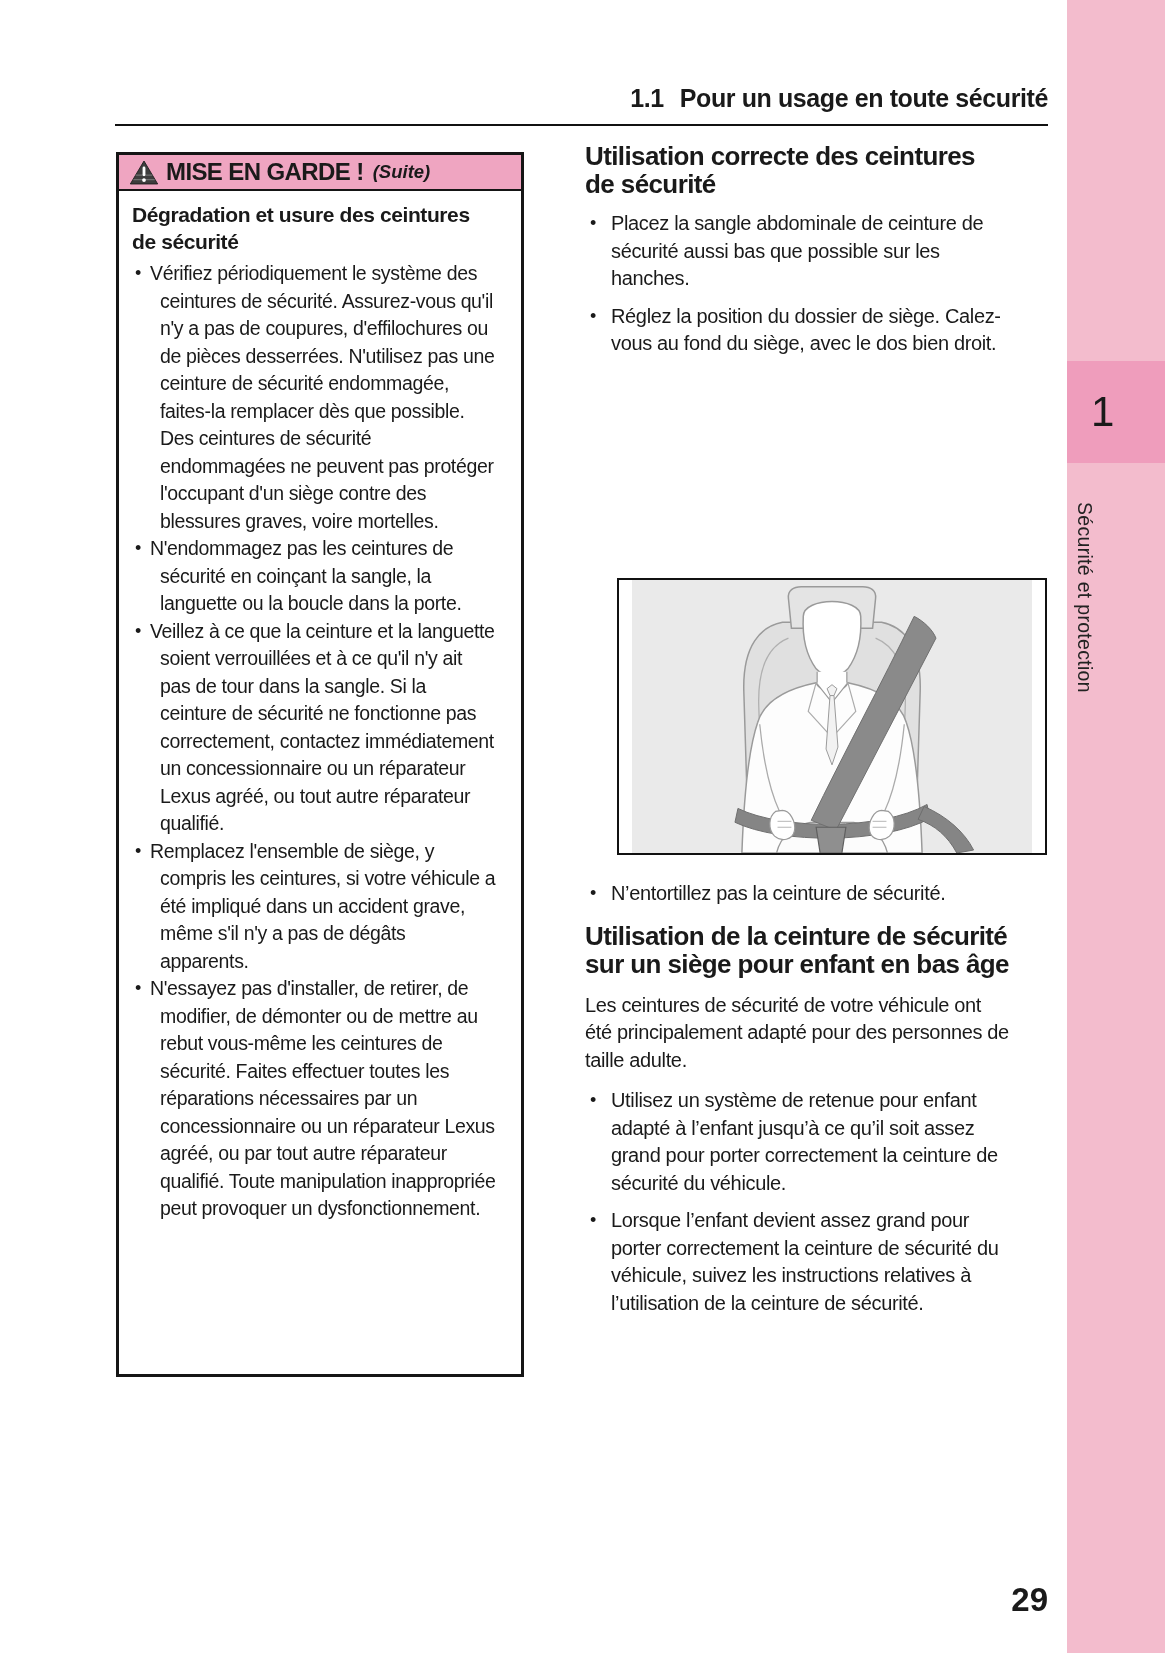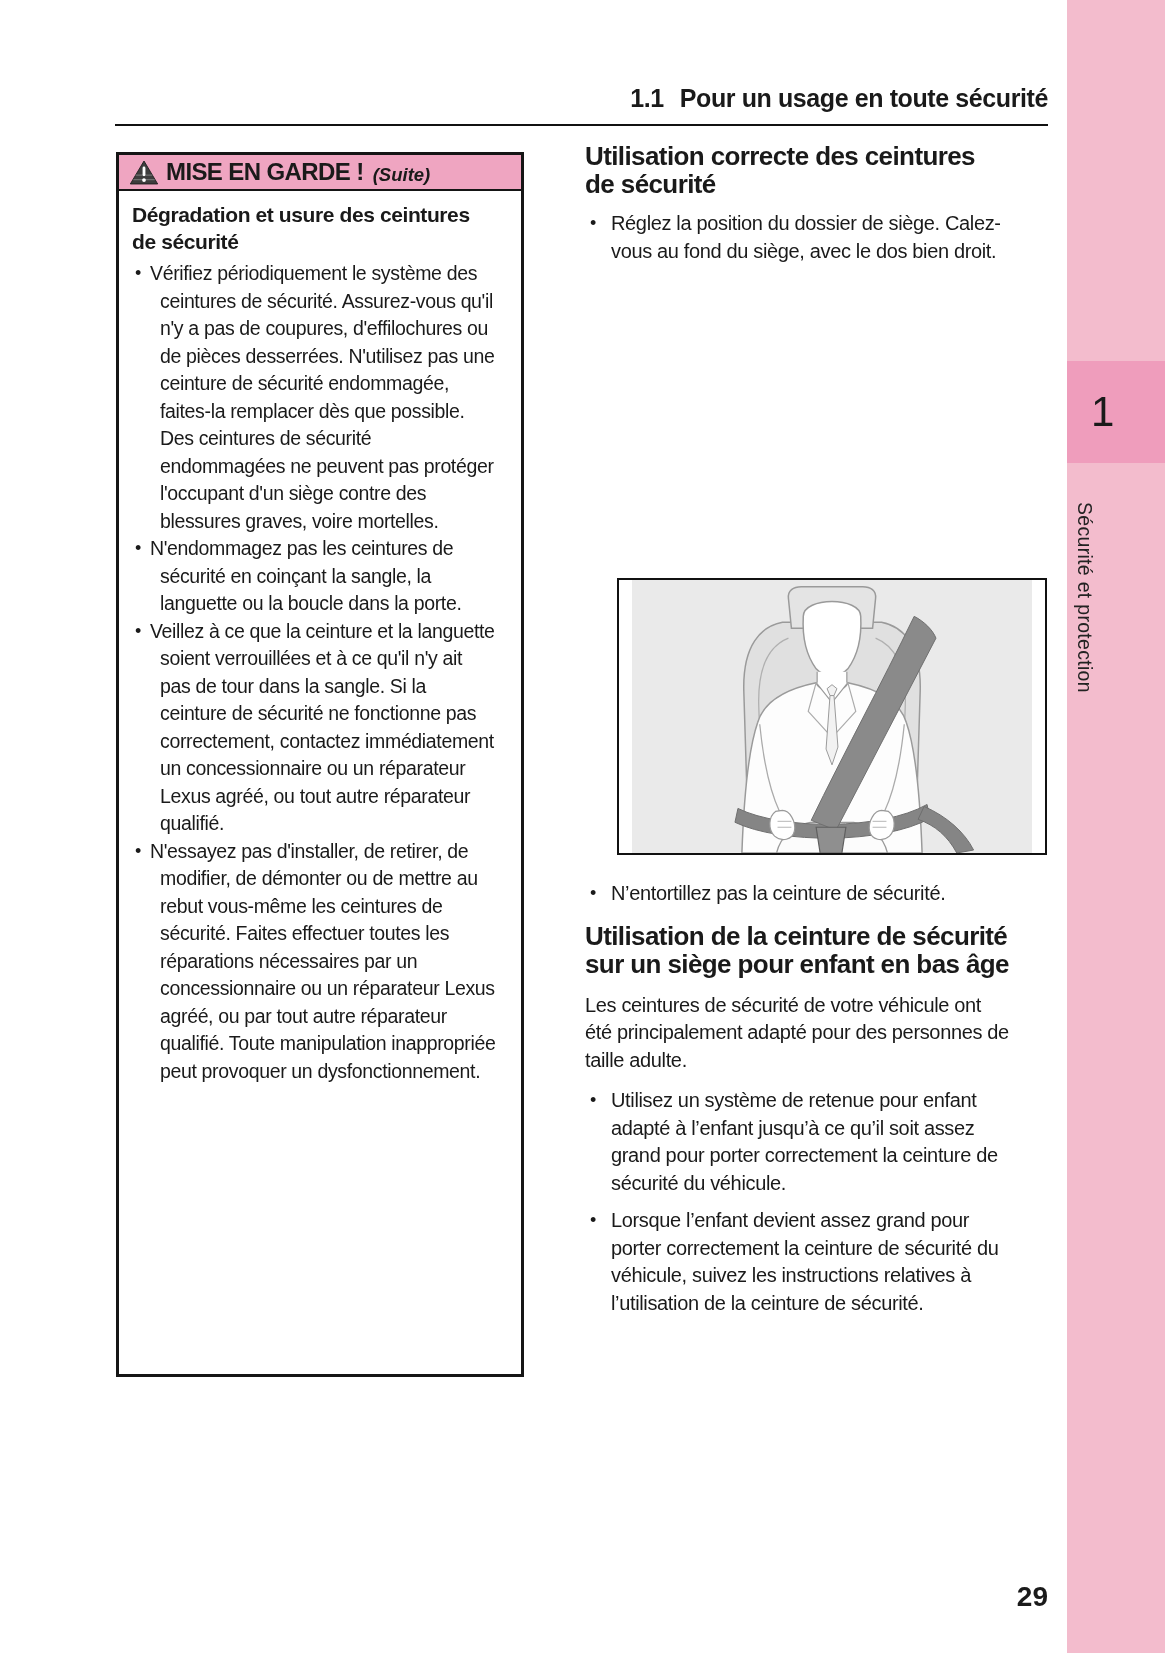--- a/index.html
+++ b/index.html
@@ -18,21 +18,21 @@
   .header-rule {
     position:absolute; left:115px; top:124px; width:933px; height:2px;
     background:#111;
   }
   
   .warnbox {
     position:absolute; left:116px; top:152px; width:408px; min-height:1225px;
     box-sizing:border-box; border:3px solid #151515; background:#fff;
   }
   .warnbox-header {
-    display:flex; align-items:flex-end; background:var(--warning_header,#efa5c1);
+    display:flex; align-items:center; background:var(--warning_header,#efa5c1);
     border-bottom:2px solid #151515; padding:3px 10px; height:36px; box-sizing:border-box;
   }
   .warn-icon { width:30px; height:27px; margin-right:7px; flex:0 0 auto; }
   .warnbox-title { font-size:24px; font-weight:800; letter-spacing:-0.6px; }
   .warnbox-suite { font-size:18.5px; font-weight:700; font-style:italic; margin-left:9px; }
   .warnbox-body { padding:8px 24px 20px 13px; }
   .warnbox-body h3 {
     margin:2px 0 5px 0; font-size:21px; line-height:27px; letter-spacing:-0.4px;
   }
   ul.blist { list-style:none; margin:0; padding:0; }
@@ -79,21 +79,21 @@
     font-size:42px; color:#1a1a1a;
   }
   .v-label {
     position:absolute; left:1073px; top:502px;
     writing-mode:vertical-rl; text-orientation:mixed;
     font-size:19.5px; letter-spacing:0.3px; color:#222; white-space:nowrap;
   }
   
   .pageno {
     position:absolute; left:958px; top:1581px; width:90px; text-align:right;
-    font-size:28px; font-weight:700;
+    font-size:33px; font-weight:700;
   }
 </style>
 </head>
 <body>
 
 <div class="page-header">
   <span class="num">1.1</span><span>Pour un usage en toute sécurité</span>
 </div>
 <div class="header-rule"></div>
 
@@ -107,28 +107,30 @@
     </svg>
     <span class="warnbox-title">MISE EN GARDE !</span>
     <span class="warnbox-suite">(Suite)</span>
   </div>
   <div class="warnbox-body">
     <h3>Dégradation et usure des ceintures de sécurité</h3>
     <ul class="blist">
       <li>Vérifiez périodiquement le système des ceintures de sécurité. Assurez-vous qu'il n'y a pas de coupures, d'effilochures ou de pièces desserrées. N'utilisez pas une ceinture de sécurité endommagée, faites-la remplacer dès que possible. Des ceintures de sécurité endommagées ne peuvent pas protéger l'occupant d'un siège contre des blessures graves, voire mortelles.</li>
       <li>N'endommagez pas les ceintures de sécurité en coinçant la sangle, la languette ou la boucle dans la porte.</li>
       <li>Veillez à ce que la ceinture et la languette soient verrouillées et à ce qu'il n'y ait pas de tour dans la sangle. Si la ceinture de sécurité ne fonctionne pas correctement, contactez immédiatement un concessionnaire ou un réparateur Lexus agréé, ou tout autre réparateur qualifié.</li>
+      <li>Remplacez l'ensemble de siège, y compris les ceintures, si votre véhicule a été impliqué dans un accident grave, même s'il n'y a pas de dégâts apparents.</li>
       <li>N'essayez pas d'installer, de retirer, de modifier, de démonter ou de mettre au rebut vous-même les ceintures de sécurité. Faites effectuer toutes les réparations nécessaires par un concessionnaire ou un réparateur Lexus agréé, ou par tout autre réparateur qualifié. Toute manipulation inappropriée peut provoquer un dysfonctionnement.</li>
     </ul>
   </div>
 </div>
 
 <div class="rc rc1">
   <h2>Utilisation correcte des ceintures de sécurité</h2>
   <ul class="rlist">
+    <li>Placez la sangle abdominale de ceinture de sécurité aussi bas que possible sur les hanches.</li>
     <li>Réglez la position du dossier de siège. Calez-vous au fond du siège, avec le dos bien droit.</li>
   </ul>
 </div>
 
 <div class="figure-frame">
   <div class="figure-bg">
     <svg viewBox="0 0 404 273" preserveAspectRatio="xMidYMax meet" aria-hidden="true">
 
       <path d="M118 273 L113 112 C111 62 131 44 152 40 L252 40 C273 44 293 62 291 112 L286 273 Z" fill="#e0e0e0" stroke="#9a9a9a" stroke-width="1.5"></path>
       <path d="M133 273 L128 124 C127 86 138 64 158 56" fill="none" stroke="#b0b0b0" stroke-width="1.3"></path>

